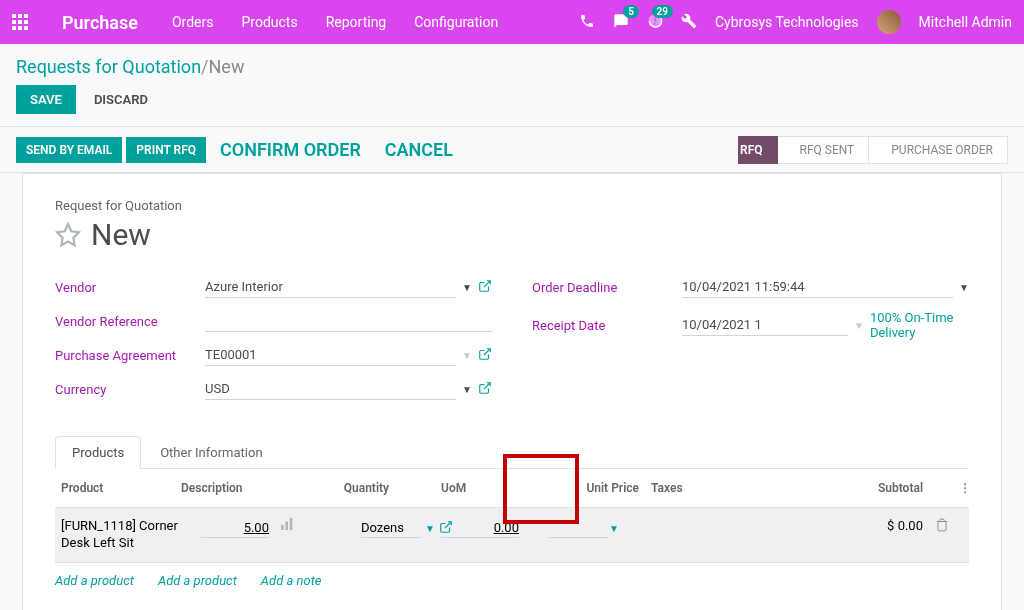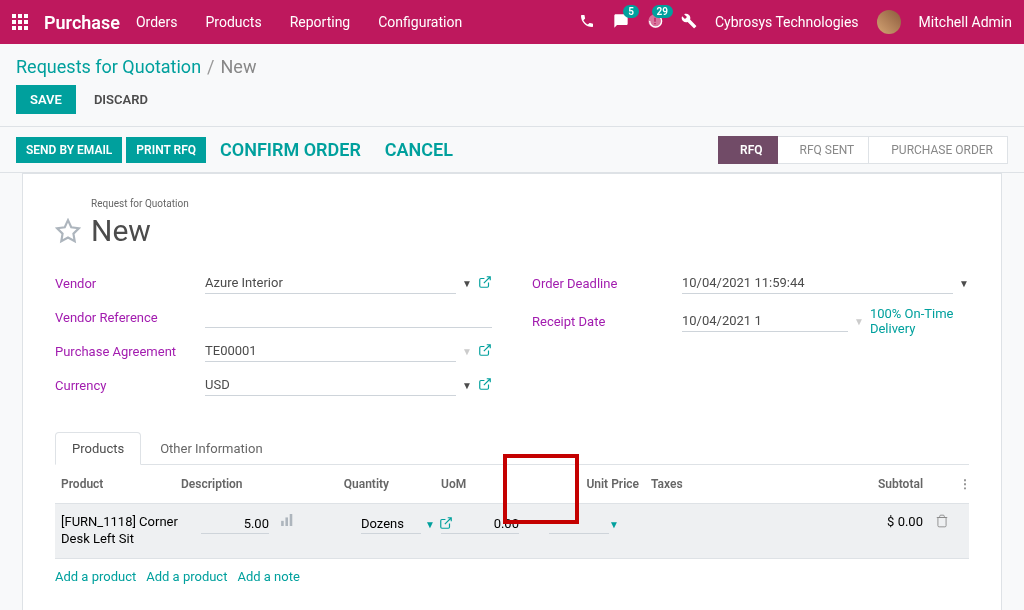--- a/index.html
+++ b/index.html
@@ -1,55 +1,55 @@
 <!DOCTYPE html>
 <html><head>
   <meta charset="utf-8">
   <style>
     * { box-sizing: border-box; margin: 0; padding: 0; font-family: -apple-system, BlinkMacSystemFont, "Segoe UI", Roboto, sans-serif; }
     body { background: #f8f9fa; width: 1024px; height: 610px; overflow: hidden; }
     
     
-    .topbar { background: #be185d; color: #fff; height: 44px; display: flex; align-items: center; padding: 0 12px; gap: 16px; }
+    .topbar { background: #d946ef; color: #fff; height: 44px; display: flex; align-items: center; padding: 0 12px; gap: 34px; }
     .apps-icon { display: grid; grid-template-columns: repeat(3, 4px); grid-template-rows: repeat(3, 4px); gap: 2px; cursor: pointer; }
     .apps-icon div { background: #fff; width: 4px; height: 4px; }
     .app-title { font-size: 18px; font-weight: 600; }
     .nav-items { display: flex; gap: 28px; font-size: 14px; }
     .nav-items span { cursor: pointer; }
     .topbar-right { margin-left: auto; display: flex; align-items: center; gap: 18px; font-size: 14px; }
     .icon-btn { position: relative; cursor: pointer; }
     .badge { position: absolute; top: -8px; right: -10px; background: #00a09d; color: #fff; font-size: 10px; padding: 1px 5px; border-radius: 8px; font-weight: 600; }
     .avatar { width: 24px; height: 24px; border-radius: 50%; background: linear-gradient(45deg, #d4a574, #8b5a3c); }
     
     
-    .breadcrumb-row { padding: 12px 16px 8px; display: flex; align-items: flex-end; gap: 6px; font-size: 18px; }
+    .breadcrumb-row { padding: 12px 16px 8px; display: flex; align-items: flex-end; font-size: 18px; }
     .breadcrumb-link { color: #00a09d; cursor: pointer; }
     .breadcrumb-sep { color: #999; }
     .breadcrumb-current { color: #888; }
     
     
     .action-row { padding: 0 16px 12px; display: flex; gap: 8px; align-items: center; }
     .btn-teal { background: #00a09d; color: #fff; border: none; padding: 7px 14px; font-size: 13px; font-weight: 600; cursor: pointer; }
     .btn-link { background: none; border: none; color: #4c4c4c; padding: 7px 10px; font-size: 13px; font-weight: 600; cursor: pointer; }
     
     
     .status-bar { border-top: 1px solid #dee2e6; border-bottom: 1px solid #dee2e6; padding: 6px 16px; display: flex; align-items: center; gap: 4px; }
     .btn-teal-sm { background: #00a09d; color: #fff; border: none; padding: 6px 10px; font-size: 12px; font-weight: 600; cursor: pointer; }
     .btn-link-sm { background: none; border: none; color: #00a09d; padding: 6px 10px; font-size: 18px; font-weight: 600; cursor: pointer; }
     .status-steps { margin-left: auto; display: flex; }
     .step { position: relative; padding: 6px 14px 6px 22px; font-size: 12px; color: #888; background: #fff; border: 1px solid #dee2e6; border-left: none; }
-    .step:first-child { padding-left: 22px; }
+    .step:first-child { padding-left: 2px; }
     .step.active { background: #714b67; color: #fff; border-color: #714b67; font-weight: 600; }
     .step::after { content: ''; position: absolute; right: -8px; top: 0; bottom: 0; width: 16px; background: inherit; clip-path: polygon(0 0, 50% 50%, 0 100%); z-index: 1; border-right: 1px solid #dee2e6; }
     .step.active::after { }
     
     
     .sheet-wrap { padding: 0 16px; }
     .sheet { background: #fff; border: 1px solid #dee2e6; padding: 24px 32px; max-width: 980px; margin: 0 auto; }
-    .sheet-title-label { font-size: 10px; color: #666; margin-left: 36px; }
+    .sheet-title-label { font-size: 13px; color: #666; }
     .title-row { display: flex; align-items: center; gap: 10px; margin: 4px 0 24px; }
     .star-outline { width: 26px; height: 26px; fill: none; stroke: #adb5bd; stroke-width: 2; cursor: pointer; }
     .sheet-title { font-size: 30px; font-weight: 400; color: #4c4c4c; }
     
     
     .form-cols { display: flex; gap: 40px; }
     .form-col { flex: 1; }
     .form-field { display: flex; align-items: center; margin-bottom: 12px; }
     .form-label { width: 150px; font-size: 13px; color: #a21caf; flex-shrink: 0; }
     .form-input-wrap { flex: 1; display: flex; align-items: center; gap: 6px; }
@@ -78,25 +78,25 @@
     .col-uom { width: 120px; }
     .col-price { width: 90px; text-align: right; }
     .col-taxes { width: 100px; }
     .col-subtotal { width: 90px; text-align: right; margin-left: auto; }
     .col-del { width: 24px; }
     .col-opt { width: 16px; }
     .tbody-row { display: flex; align-items: flex-start; padding: 8px 0; font-size: 13px; border-bottom: 1px solid #dee2e6; background: #eef0f2; }
     
     .uom-box-hl { position: absolute; left: 503px; top: 454px; width: 76px; height: 70px; border: 4px solid #c40000; pointer-events: none; }
     
-    .add-links { display: flex; gap: 10px; padding: 10px 0; }
+    .add-links { display: flex; gap: 24px; padding: 10px 0; font-style: italic; }
     .add-links span { color: #00a09d; font-size: 13px; cursor: pointer; }
     
     .cell-input { border: none; border-bottom: 1px solid #ced4da; font-size: 13px; background: none; width: 100%; padding: 2px 0; }
-    .cell-input.num { text-align: right; }
+    .cell-input.num { text-align: right; text-decoration: underline; }
     .chart-icon { width: 14px; height: 12px; fill: #adb5bd; }
     .trash-icon { width: 14px; height: 14px; stroke: #888; fill: none; stroke-width: 1.5; cursor: pointer; }
     .kebab { color: #888; cursor: pointer; }
   </style>
 </head>
 <body>
 
 <div class="topbar">
   <div class="apps-icon">
       <div></div>

